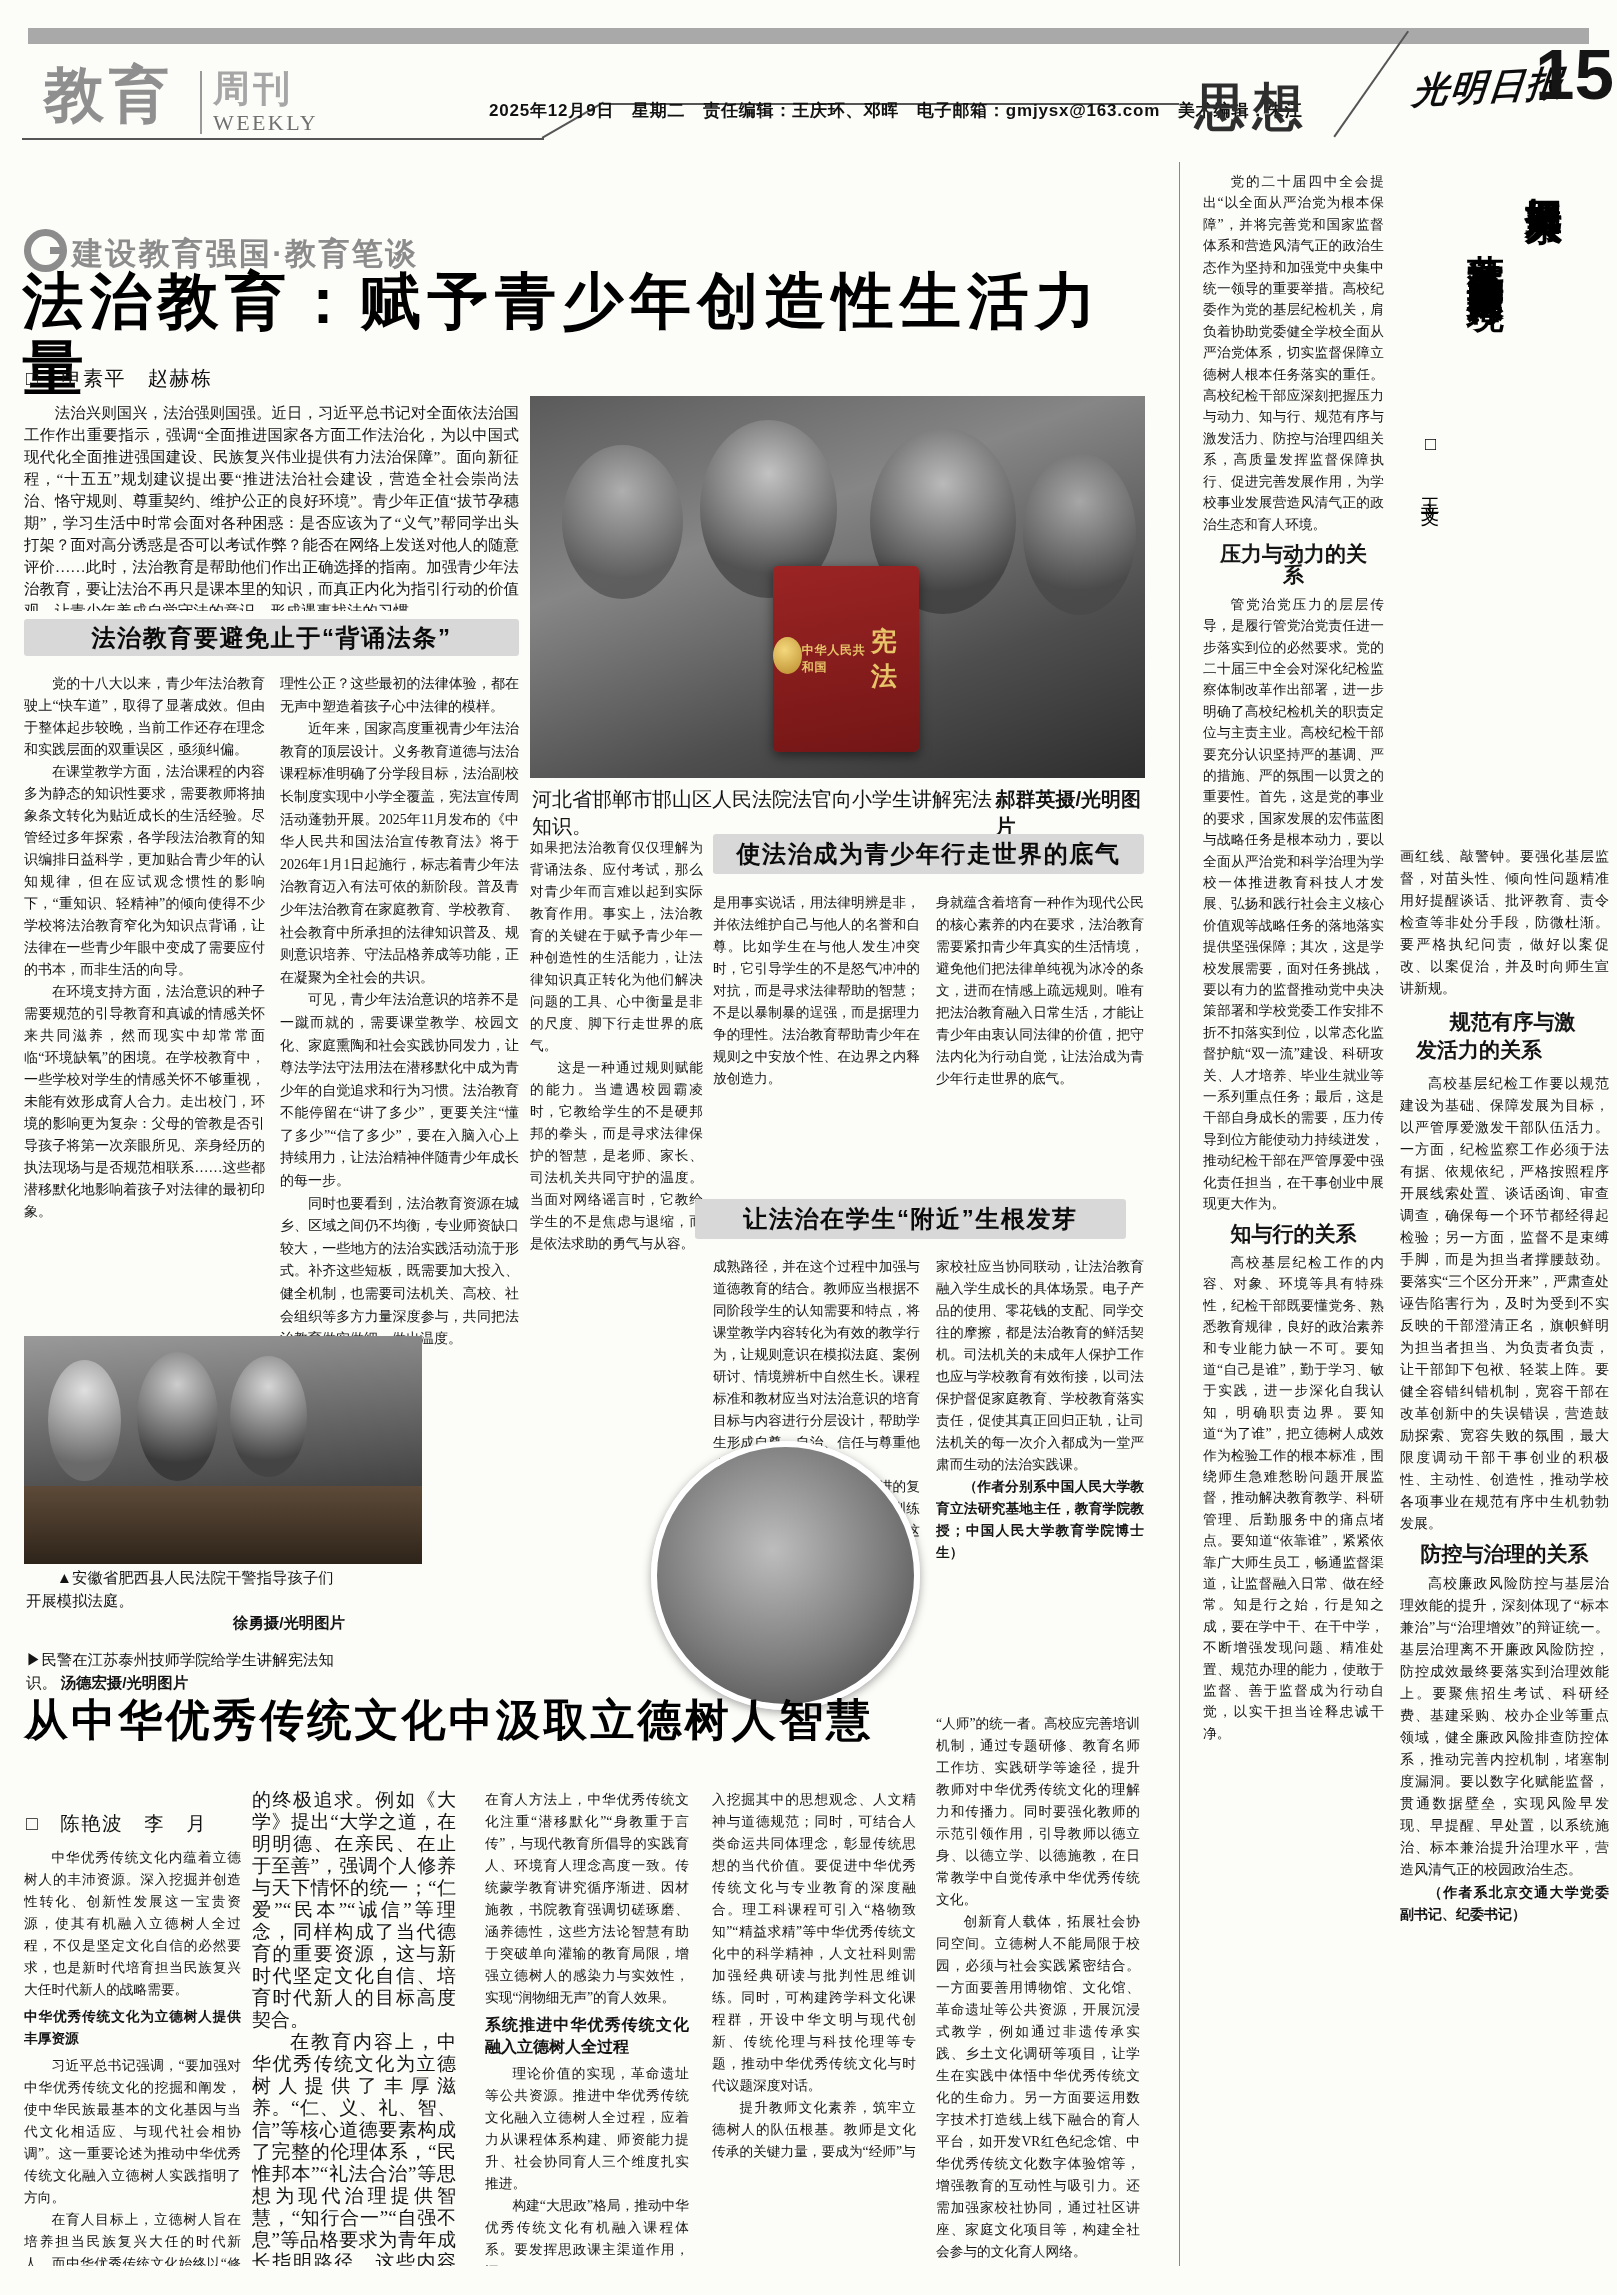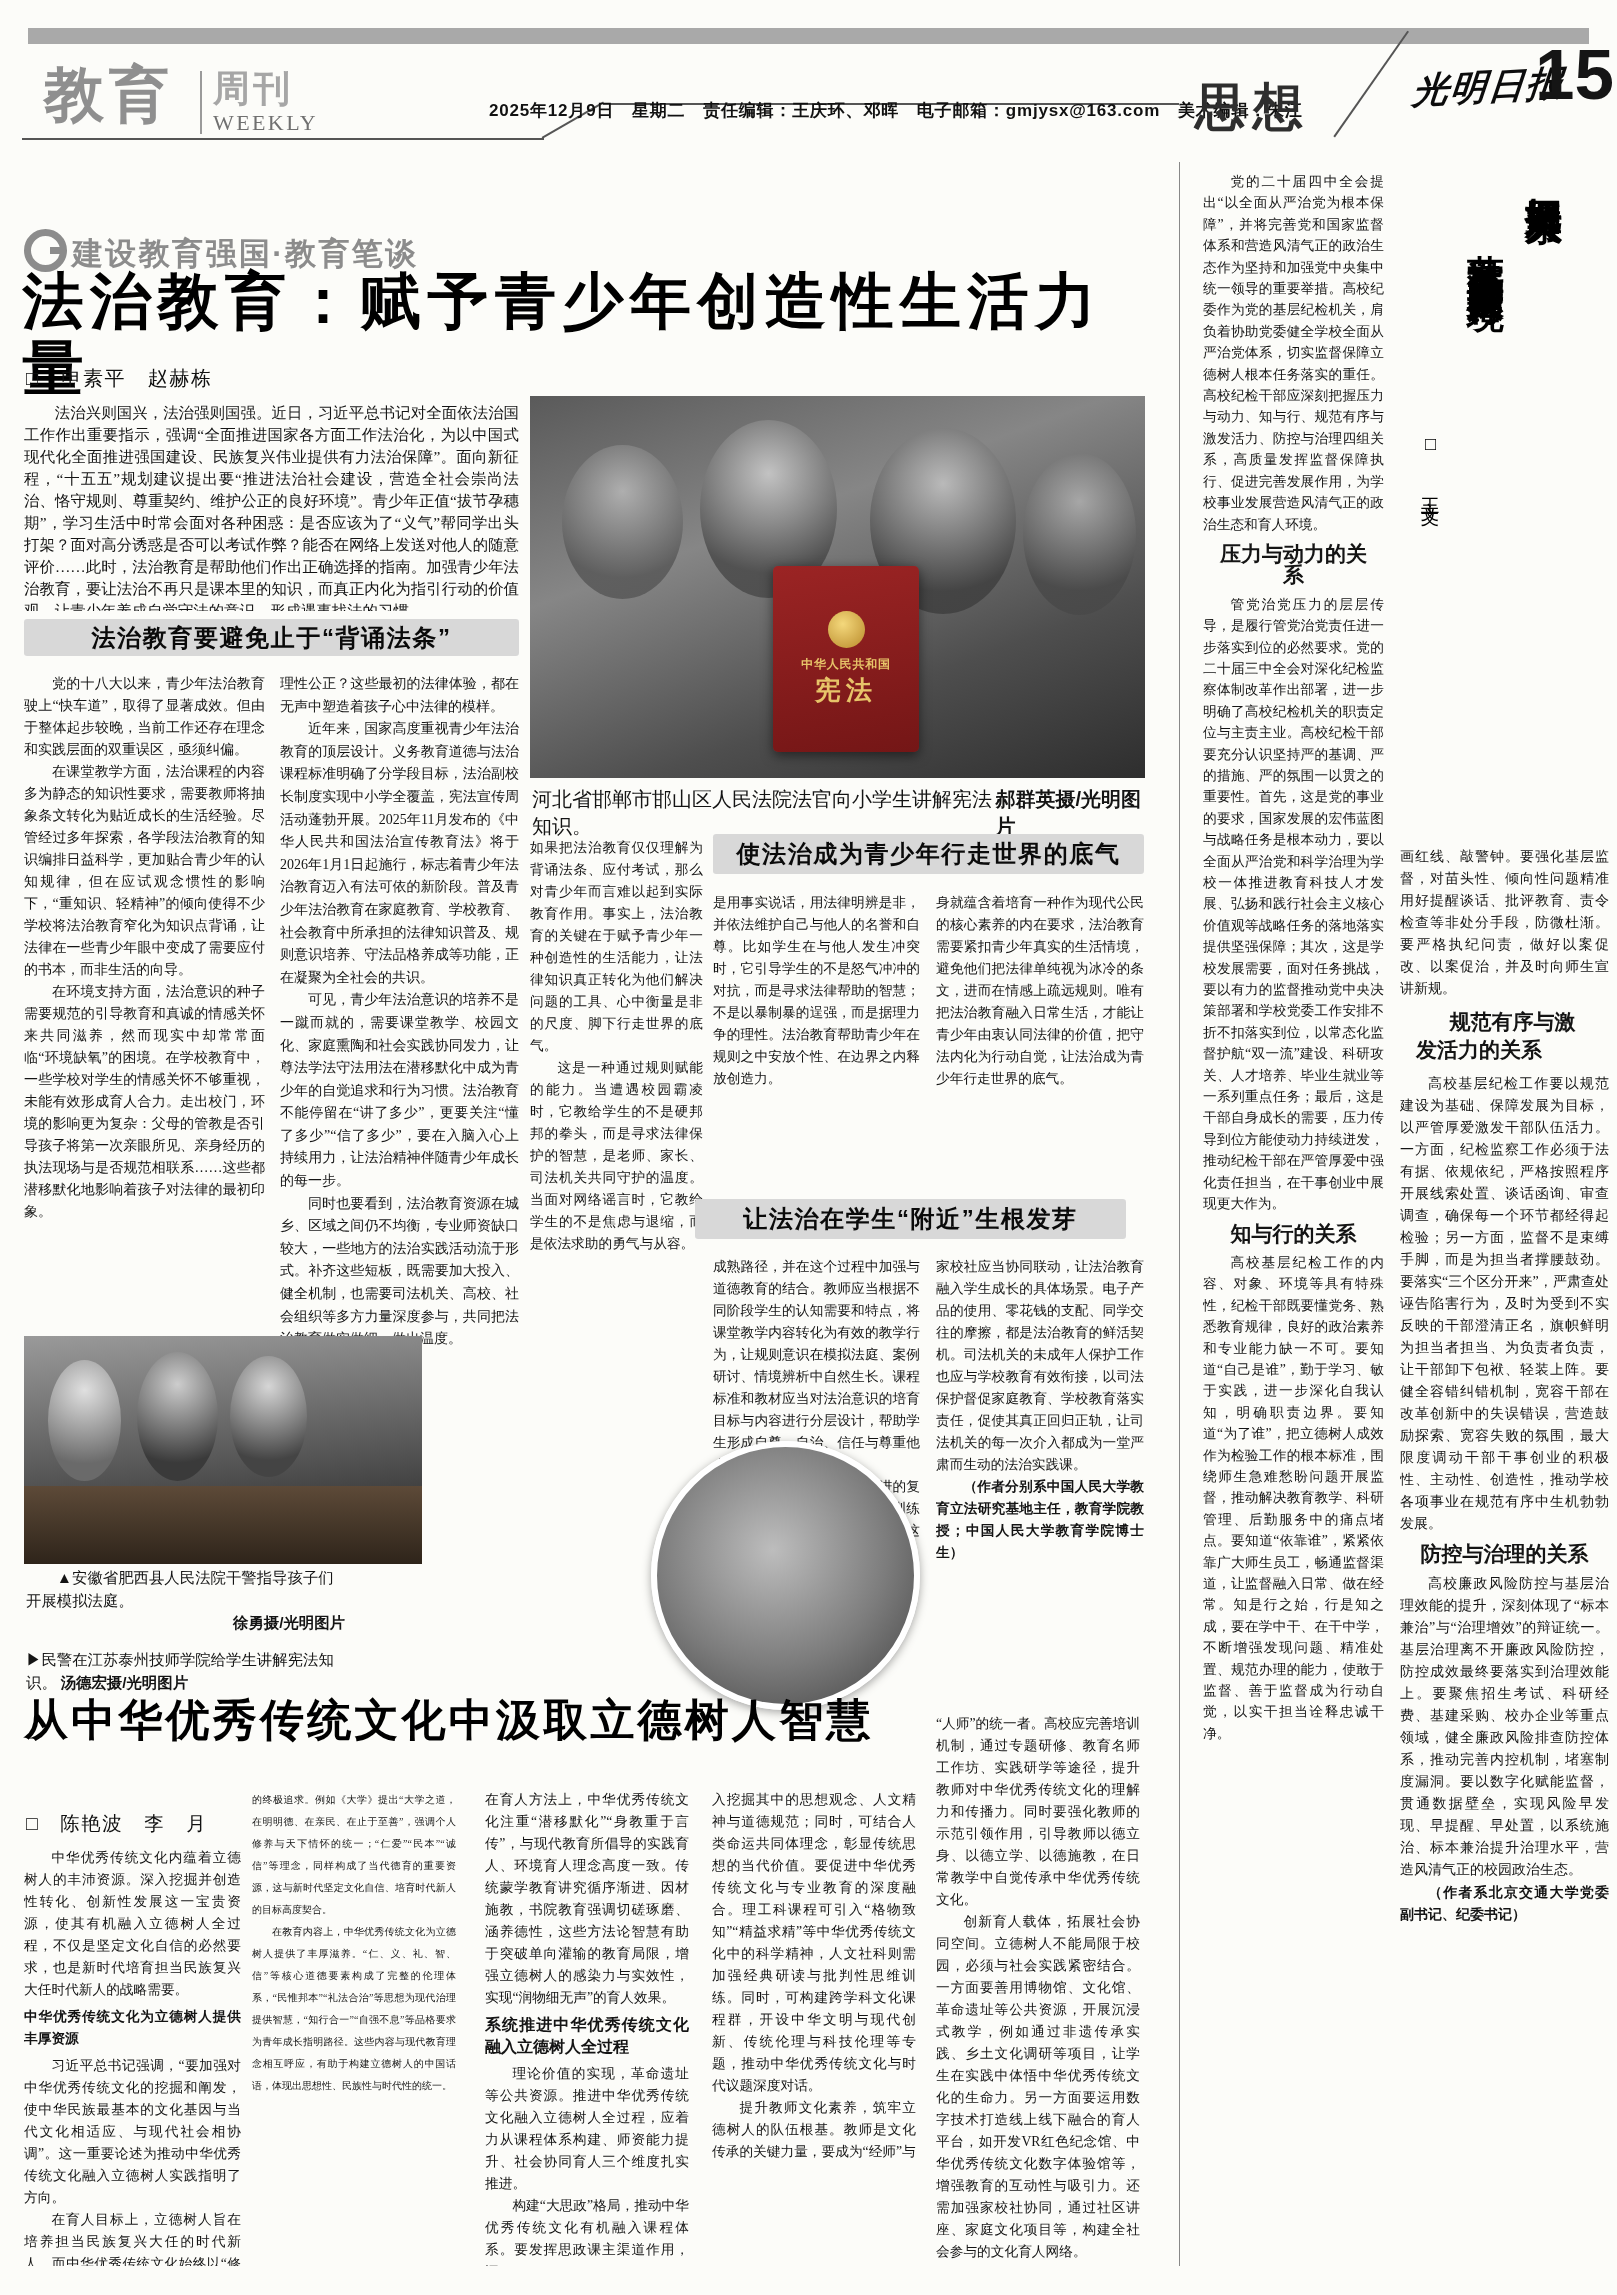--- a/index.html
+++ b/index.html
@@ -27,21 +27,21 @@
   .byline{font-size:20px;color:#111;letter-spacing:1.6px;}
   .subbox{background:#d8d8d8;display:flex;align-items:center;justify-content:center;
           font-family:"Liberation Sans",sans-serif;font-weight:900;font-size:24px;letter-spacing:1.6px;color:#0a0a0a;border-radius:3.2px;}
   .kicker{font-family:"Liberation Sans",sans-serif;font-weight:900;color:#8c8c8c;font-size:31px;letter-spacing:2.4px;}
   .gring{display:inline-block;width:29px;height:29px;border:7.3px solid #8c8c8c;border-radius:50%;position:relative;vertical-align:-8px;margin-right:4.9px;}
   .gring i{position:absolute;right:-3.2px;top:10.5px;width:13px;height:7.3px;background:#8c8c8c;}
   
   .photo{background:linear-gradient(160deg,#5a5a5a,#868686 35%,#4e4e4e 70%,#2e2e2e);overflow:hidden;}
   .ph-blob{position:absolute;border-radius:50%;}
   .book{position:absolute;background:linear-gradient(170deg,#9b2424,#741616);border-radius:4.9px;
-        display:flex;flex-direction:column;align-items:center;justify-content:center;box-shadow:0 3.2px 11.3px rgba(0,0,0,.5);}
+        display:flex;flex-direction:row;align-items:center;justify-content:center;box-shadow:0 3.2px 11.3px rgba(0,0,0,.5);}
   .book .emb{width:37px;height:37px;border-radius:50%;background:radial-gradient(circle at 40% 35%,#f4d87c,#b98a2a);margin-bottom:8px;}
   .book .t1{color:#e7c469;font-size:12px;font-weight:700;letter-spacing:0.8px;font-family:"Liberation Sans",sans-serif;}
   .book .t2{color:#e7c469;font-size:26px;font-weight:900;letter-spacing:4.9px;font-family:"Liberation Sans",sans-serif;}
   .caption{font-size:20px;}
   .credit{font-family:"Liberation Sans",sans-serif;font-weight:700;}
   .circlephoto{border-radius:50%;border:6.5px solid #fff;box-shadow:0 2.4px 9.7px rgba(0,0,0,.35);
        background:radial-gradient(circle at 45% 40%,#bdbdbd,#7c7c7c 55%,#3f3f3f);}
   
   .vert{writing-mode:vertical-rl;font-family:"Liberation Sans",sans-serif;font-weight:900;color:#000;}
   .vrule{width:0.8px;background:#888;}
@@ -158,21 +158,21 @@
   <div class="abs headline" style="left:24px;top:1696px;font-size:44px;letter-spacing:3.2px;">从中华优秀传统文化中汲取立德树人智慧</div>
   <div class="abs byline" style="left:26px;top:1810px;font-size:19.4px;text-align:center;">□　陈艳波　李　月</div>
 
   <div class="abs col" style="left:24px;top:1847px;width:217px;height:419px;font-size:13.7px;line-height:22px;">
     <p>中华优秀传统文化内蕴着立德树人的丰沛资源。深入挖掘并创造性转化、创新性发展这一宝贵资源，使其有机融入立德树人全过程，不仅是坚定文化自信的必然要求，也是新时代培育担当民族复兴大任时代新人的战略需要。</p>
     <p class="note" style="text-indent:0;margin:4.9px 0;">中华优秀传统文化为立德树人提供丰厚资源</p>
     <p>习近平总书记强调，“要加强对中华优秀传统文化的挖掘和阐发，使中华民族最基本的文化基因与当代文化相适应、与现代社会相协调”。这一重要论述为推动中华优秀传统文化融入立德树人实践指明了方向。</p>
     <p>在育人目标上，立德树人旨在培养担当民族复兴大任的时代新人，而中华优秀传统文化始终以“修身、齐家、治国、平天下”为理想人格</p>
   </div>
 
-  <div class="abs col" style="left:252px;top:1789px;width:204px;height:477px;font-size:10px;line-height:22px;">
+  <div class="abs col" style="left:252px;top:1789px;width:204px;height:477px;font-size:19px;line-height:22px;">
     <p class="cont">的终极追求。例如《大学》提出“大学之道，在明明德、在亲民、在止于至善”，强调个人修养与天下情怀的统一；“仁爱”“民本”“诚信”等理念，同样构成了当代德育的重要资源，这与新时代坚定文化自信、培育时代新人的目标高度契合。</p>
     <p>在教育内容上，中华优秀传统文化为立德树人提供了丰厚滋养。“仁、义、礼、智、信”等核心道德要素构成了完整的伦理体系，“民惟邦本”“礼法合治”等思想为现代治理提供智慧，“知行合一”“自强不息”等品格要求为青年成长指明路径。这些内容与现代教育理念相互呼应，有助于构建立德树人的中国话语，体现出思想性、民族性与时代性的统一。</p>
   </div>
 
   <div class="abs col" style="left:485px;top:1789px;width:204px;height:477px;font-size:13.7px;line-height:22px;">
     <p class="cont">在育人方法上，中华优秀传统文化注重“潜移默化”“身教重于言传”，与现代教育所倡导的实践育人、环境育人理念高度一致。传统蒙学教育讲究循序渐进、因材施教，书院教育强调切磋琢磨、涵养德性，这些方法论智慧有助于突破单向灌输的教育局限，增强立德树人的感染力与实效性，实现“润物细无声”的育人效果。</p>
     <p class="note" style="text-indent:0;margin:4.9px 0;font-size:16px;">系统推进中华优秀传统文化融入立德树人全过程</p>
     <p>理论价值的实现，革命遗址等公共资源。推进中华优秀传统文化融入立德树人全过程，应着力从课程体系构建、师资能力提升、社会协同育人三个维度扎实推进。</p>
     <p>构建“大思政”格局，推动中华优秀传统文化有机融入课程体系。要发挥思政课主渠道作用，深</p>
   </div>

